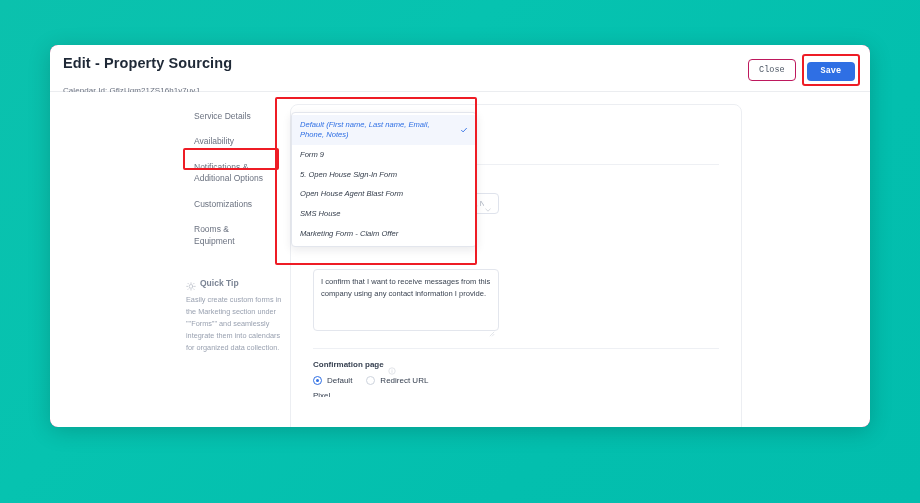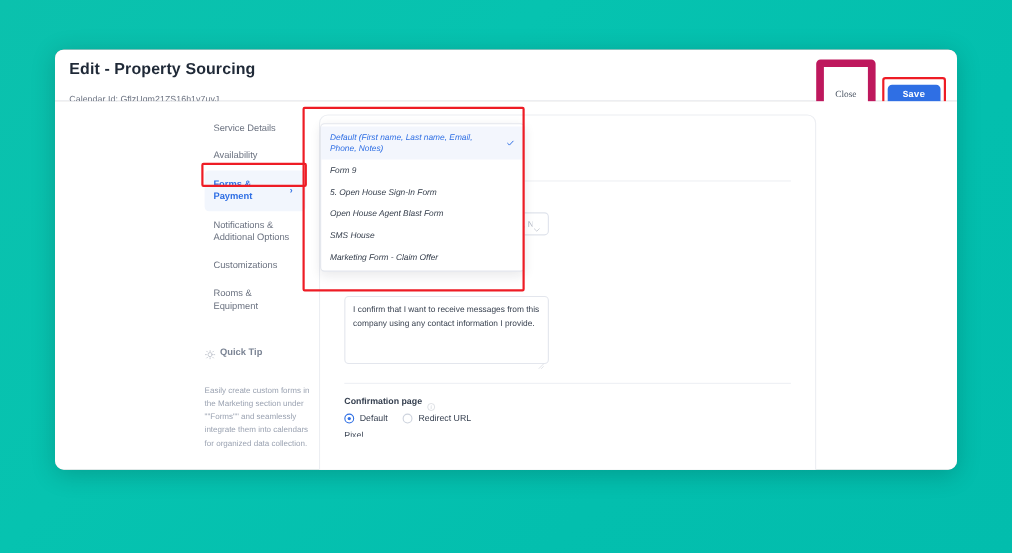--- a/index.html
+++ b/index.html
@@ -16,21 +16,21 @@
     position: relative;
   }
 
   
   #modal {
     position: absolute;
     left: 50px;
     top: 45px;
     width: 820px;
     height: 382px;
-    background: #a3a3a3;
+    background: #be185d;
     border-radius: 8px;
     box-shadow: 0 4px 22px rgba(0,0,0,0.18);
     overflow: hidden;
   }
 
   
   #modal-header {
     position: relative;
     height: 47px;
     border-bottom: 1px solid #ebedf0;
@@ -69,28 +69,28 @@
 
   #header-actions {
     position: absolute;
     right: 10px;
     top: 9px;
     display: flex;
     align-items: center;
     gap: 6px;
   }
   #close-button {
-    border: 7px solid #be185d;
+    border: 1px solid #be185d;
     background: #ffffff;
     color: #4b5563;
     font-size: 8.5px;
     border-radius: 4px;
-    padding: 20px 10px;
+    padding: 6px 10px;
     cursor: pointer;
-    font-family: Liberation Serif, serif;
+    font-family: Liberation Mono, monospace;
     line-height: 1;
   }
   #save-wrapper {
     position: relative;
     padding: 3px;
     border: 2px solid #ee1c25;
     border-radius: 3px;
   }
   #save-button {
     border: none;
@@ -158,21 +158,21 @@
   }
 
   #quick-tip {
     margin: 24px 0 0 136px;
     width: 100px;
   }
   #quick-tip-head {
     display: flex;
     align-items: center;
     gap: 4px;
-    margin-bottom: 24px;
+    margin-bottom: 6px;
   }
   #quick-tip-title {
     font-size: 8.5px;
     font-weight: 600;
     color: #7b8494;
   }
   .bulb-icon { width: 10px; height: 10px; opacity: 0.6; }
   #quick-tip-text {
     font-size: 7.3px;
     line-height: 1.65;
@@ -416,24 +416,20 @@
       </div>
     </div>
   </div>
 
   <div id="modal-body">
 
     <div id="sidebar">
       <ul class="nav-list">
         <li class="nav-item">Service Details</li>
         <li class="nav-item">Availability</li>
-        <li class="nav-item active">
-          <span>Forms &amp; Payment</span>
-          <span class="nav-chevron">›</span>
-        </li>
         <li class="nav-item">Notifications &amp; Additional Options</li>
         <li class="nav-item">Customizations</li>
         <li class="nav-item">Rooms &amp; Equipment</li>
       </ul>
       <div id="nav-active-highlight"></div>
 
       <div id="quick-tip">
         <div id="quick-tip-head">
           <span class="bulb-icon">
             <svg viewBox="0 0 16 16" width="10" height="10" fill="none" stroke="#8f97a6" stroke-width="1.2" stroke-linecap="round">

